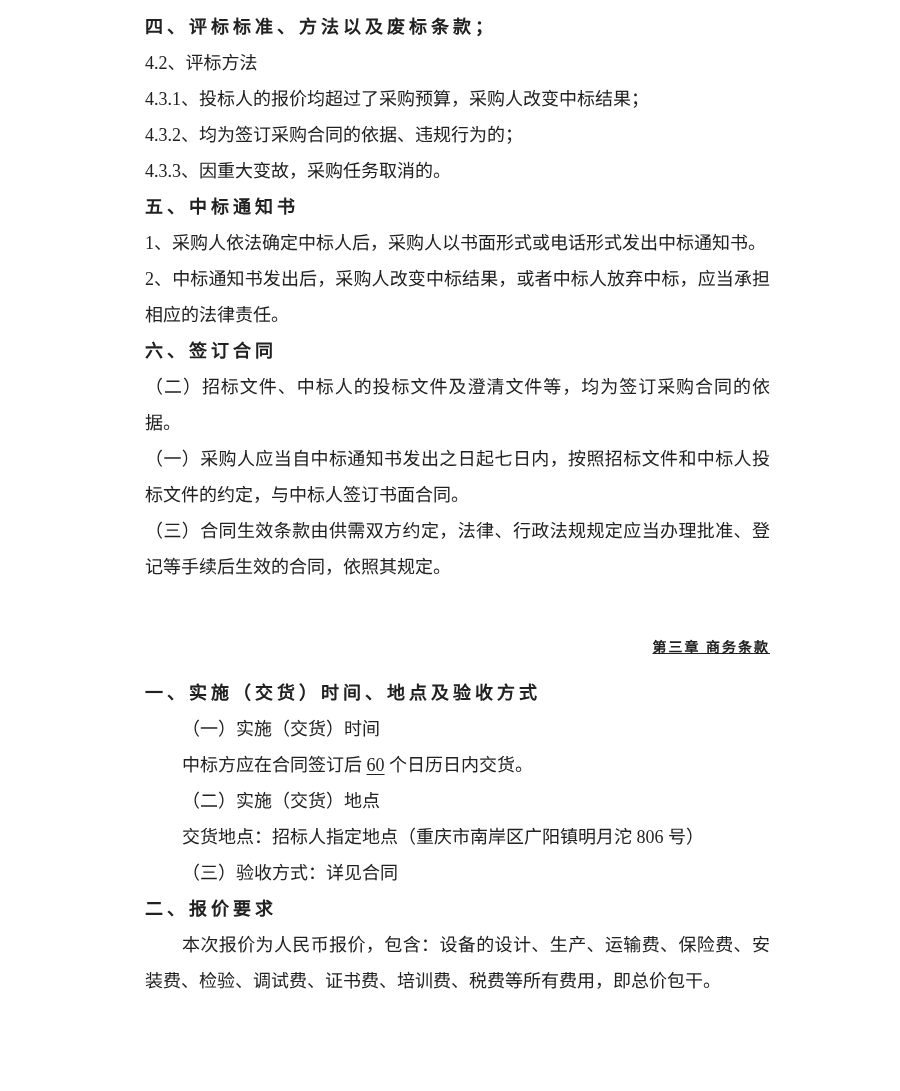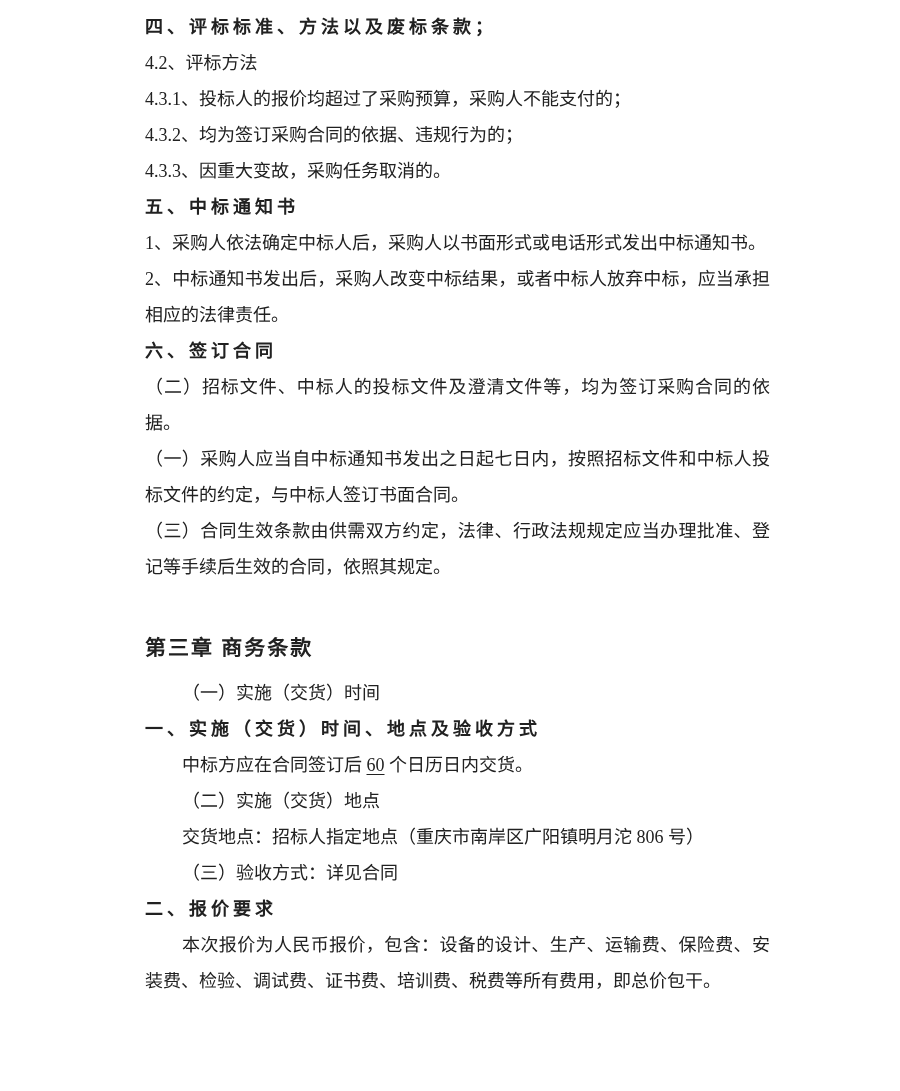--- a/index.html
+++ b/index.html
@@ -32,28 +32,29 @@
     letter-spacing: 4px;
     text-align: left;
   }
   .p.indent {
     padding-left: 37px;
   }
   .p.first-indent {
     text-indent: 37px;
   }
   .p.chapter {
-    text-align: left;
+    text-align: right;
     font-weight: bold;
-    font-size: 21px;
+    font-size: 14px;
     letter-spacing: 2px;
     margin-top: 46px;
     margin-bottom: 10px;
     line-height: 34px;
     word-break: keep-all;
+    text-decoration: underline;
   }
   .u {
     text-decoration: underline;
     text-underline-offset: 3px;
   }
   .page-edge {
     position: absolute;
     left: 0;
     bottom: 0;
     width: 100%;
@@ -61,33 +62,33 @@
     background: #f2f2f2;
   }
 </style>
 </head>
 <body>
 
 <div class="page">
   <div id="doc-body">
       <p class="p h1">四、评标标准、方法以及废标条款；</p>
       <p class="p">4.2、评标方法</p>
-      <p class="p">4.3.1、投标人的报价均超过了采购预算，采购人不能支付的；</p>
+      <p class="p">4.3.1、投标人的报价均超过了采购预算，采购人改变中标结果；</p>
       <p class="p">4.3.2、均为签订采购合同的依据、违规行为的；</p>
       <p class="p">4.3.3、因重大变故，采购任务取消的。</p>
       <p class="p h1">五、中标通知书</p>
       <p class="p">1、采购人依法确定中标人后，采购人以书面形式或电话形式发出中标通知书。</p>
       <p class="p">2、中标通知书发出后，采购人改变中标结果，或者中标人放弃中标，应当承担相应的法律责任。</p>
       <p class="p h1">六、签订合同</p>
       <p class="p">（二）招标文件、中标人的投标文件及澄清文件等，均为签订采购合同的依据。</p>
       <p class="p">（一）采购人应当自中标通知书发出之日起七日内，按照招标文件和中标人投标文件的约定，与中标人签订书面合同。</p>
       <p class="p">（三）合同生效条款由供需双方约定，法律、行政法规规定应当办理批准、登记等手续后生效的合同，依照其规定。</p>
       <p class="p chapter">第三章 商务条款</p>
+      <p class="p h1">一、实施（交货）时间、地点及验收方式</p>
       <p class="p indent">（一）实施（交货）时间</p>
-      <p class="p h1">一、实施（交货）时间、地点及验收方式</p>
       <p class="p indent"><span>中标方应在合同签订后 </span><span class="u">60</span><span> 个日历日内交货。</span></p>
       <p class="p indent">（二）实施（交货）地点</p>
       <p class="p indent">交货地点：招标人指定地点（重庆市南岸区广阳镇明月沱 806 号）</p>
       <p class="p indent">（三）验收方式：详见合同</p>
       <p class="p h1">二、报价要求</p>
       <p class="p first-indent">本次报价为人民币报价，包含：设备的设计、生产、运输费、保险费、安装费、检验、调试费、证书费、培训费、税费等所有费用，即总价包干。</p>
     </div>
   <div class="page-edge"></div>
 </div>
 

